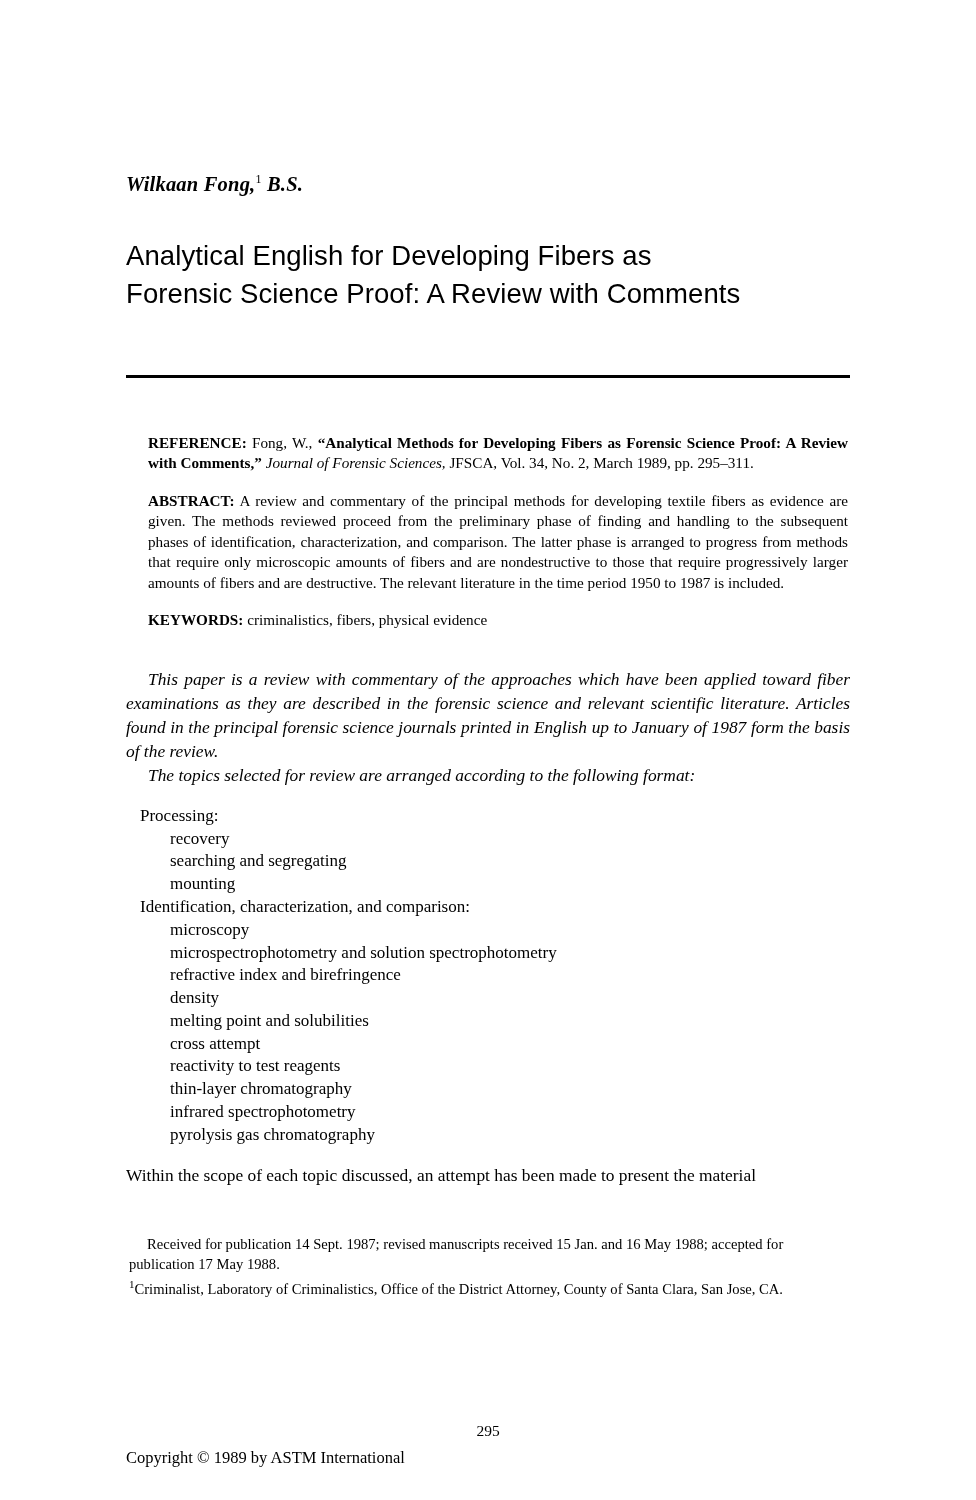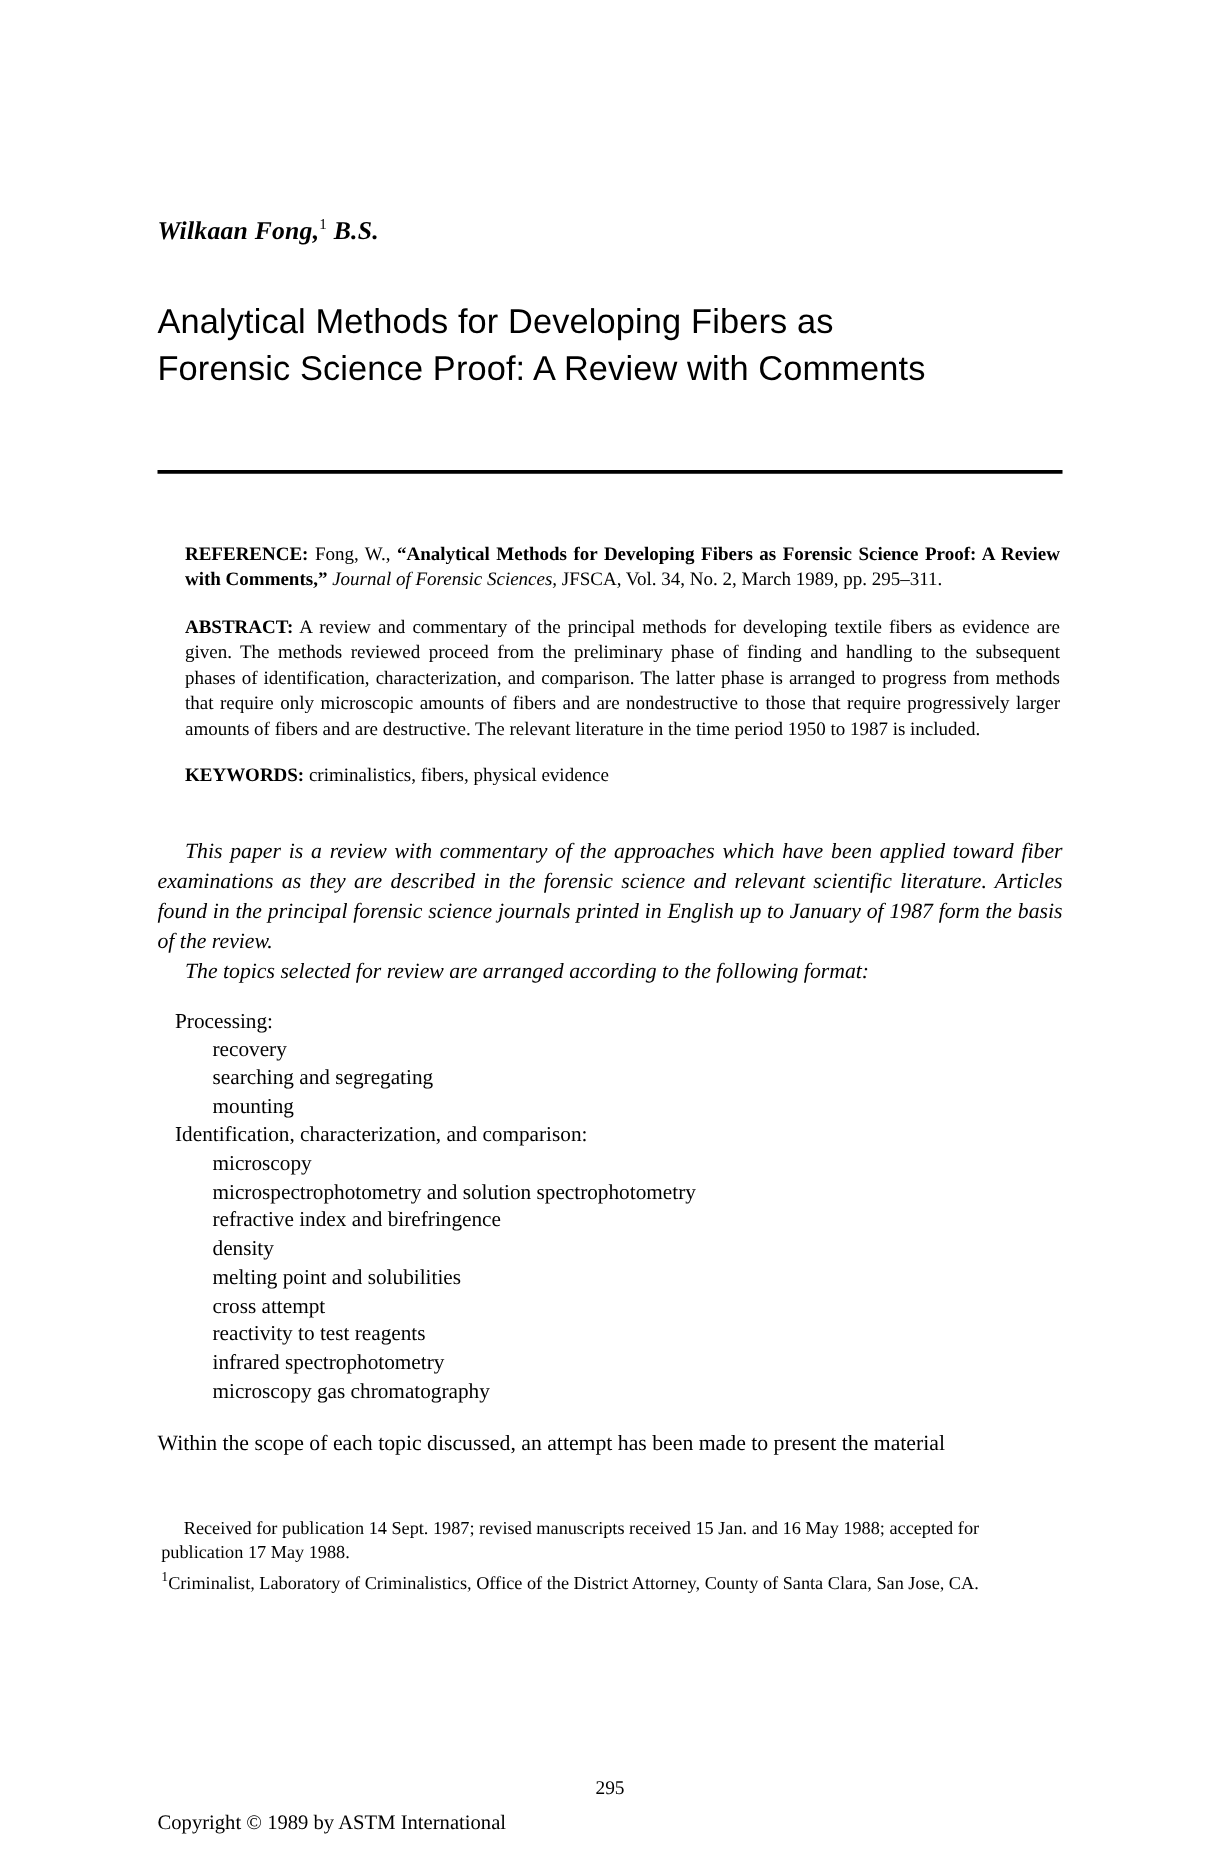--- a/index.html
+++ b/index.html
@@ -137,21 +137,21 @@
 
 <div class="page">
   <div class="content">
 
     <div class="author">
       <span>Wilkaan Fong,</span><span class="fn">1</span>
       <span>B.S.</span>
     </div>
 
     <h1 class="title">
-      <span>Analytical Methods for Developing Fibers as</span><br>
+      <span>Analytical English for Developing Fibers as</span><br>
       <span>Forensic Science Proof: A Review with Comments</span>
     </h1>
 
     <div class="rule"></div>
 
     <div class="absblock">
       <p><span class="lbl">REFERENCE:</span><span> Fong, W., </span><span class="bolditalicless">“Analytical Methods for Developing Fibers as Forensic Science Proof: A Review with Comments,”</span><span class="ital"> Journal of Forensic Sciences,</span><span> JFSCA, Vol. 34, No. 2, March 1989, pp. 295–311.</span></p>
 
       <p><span class="lbl">ABSTRACT:</span><span> A review and commentary of the principal methods for developing textile fibers as evidence are given. The methods reviewed proceed from the preliminary phase of finding and handling to the subsequent phases of identification, characterization, and comparison. The latter phase is arranged to progress from methods that require only microscopic amounts of fibers and are nondestructive to those that require progressively larger amounts of fibers and are destructive. The relevant literature in the time period 1950 to 1987 is included.</span></p>
 
@@ -169,22 +169,23 @@
         <div class="lvl2">searching and segregating</div>
         <div class="lvl2">mounting</div>
         <div class="lvl1">Identification, characterization, and comparison:</div>
         <div class="lvl2">microscopy</div>
         <div class="lvl2">microspectrophotometry and solution spectrophotometry</div>
         <div class="lvl2">refractive index and birefringence</div>
         <div class="lvl2">density</div>
         <div class="lvl2">melting point and solubilities</div>
         <div class="lvl2">cross attempt</div>
         <div class="lvl2">reactivity to test reagents</div>
+        <div class="lvl2">thin-layer chromatography</div>
         <div class="lvl2">infrared spectrophotometry</div>
-        <div class="lvl2">microscopy gas chromatography</div>
+        <div class="lvl2">pyrolysis gas chromatography</div>
       </div>
 
     <div class="closing">Within the scope of each topic discussed, an attempt has been made to present the material</div>
 
     <div class="footnotes">
       <p class="fi">Received for publication 14 Sept. 1987; revised manuscripts received 15 Jan. and 16 May 1988; accepted for publication 17 May 1988.</p>
       <p><sup>1</sup><span>Criminalist, Laboratory of Criminalistics, Office of the District Attorney, County of Santa Clara, San Jose, CA.</span></p>
     </div>
 
   </div>

